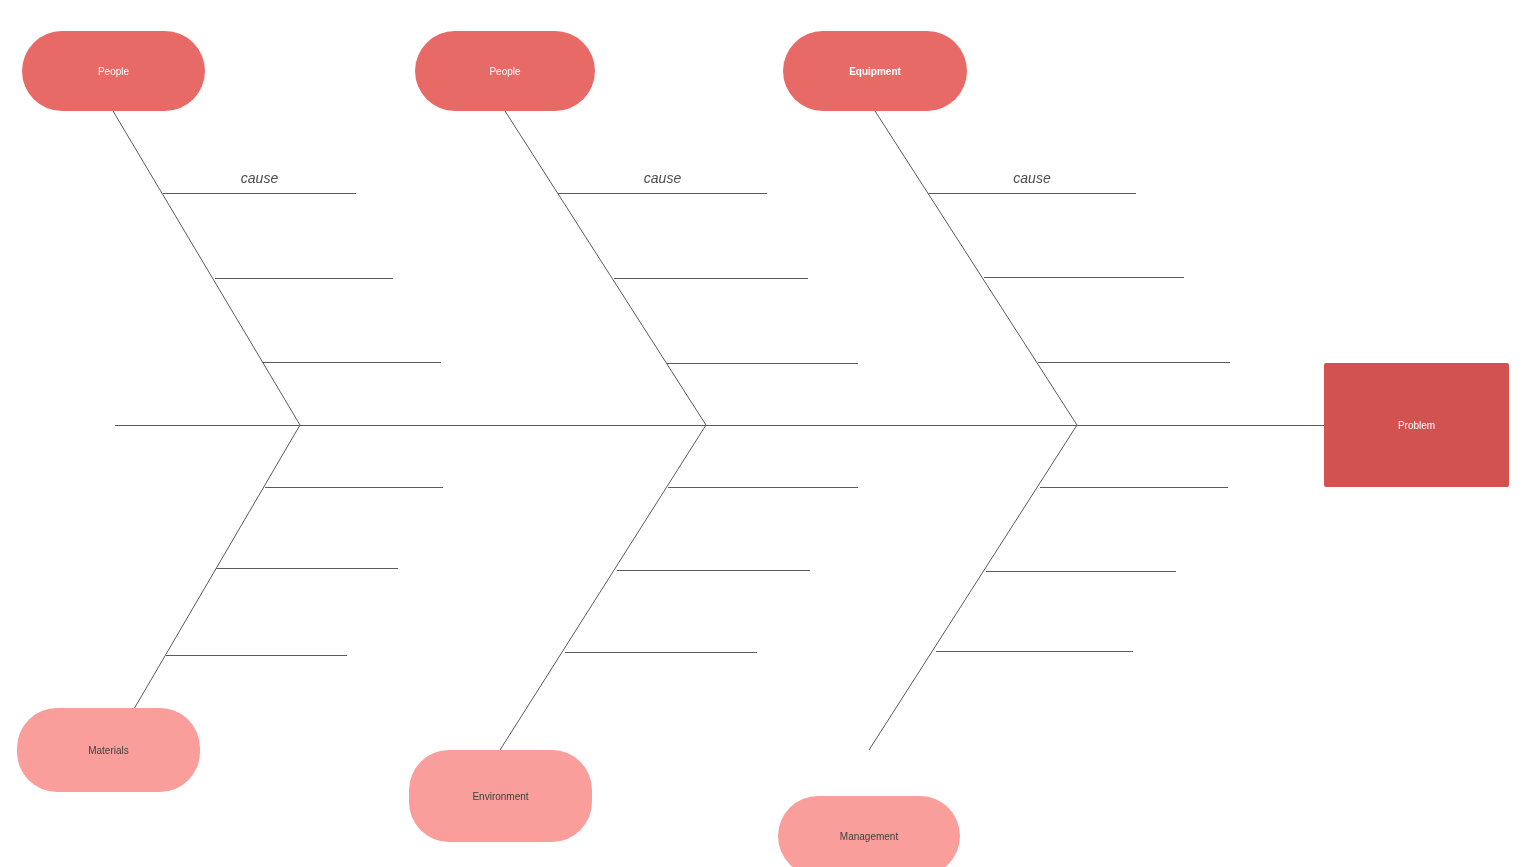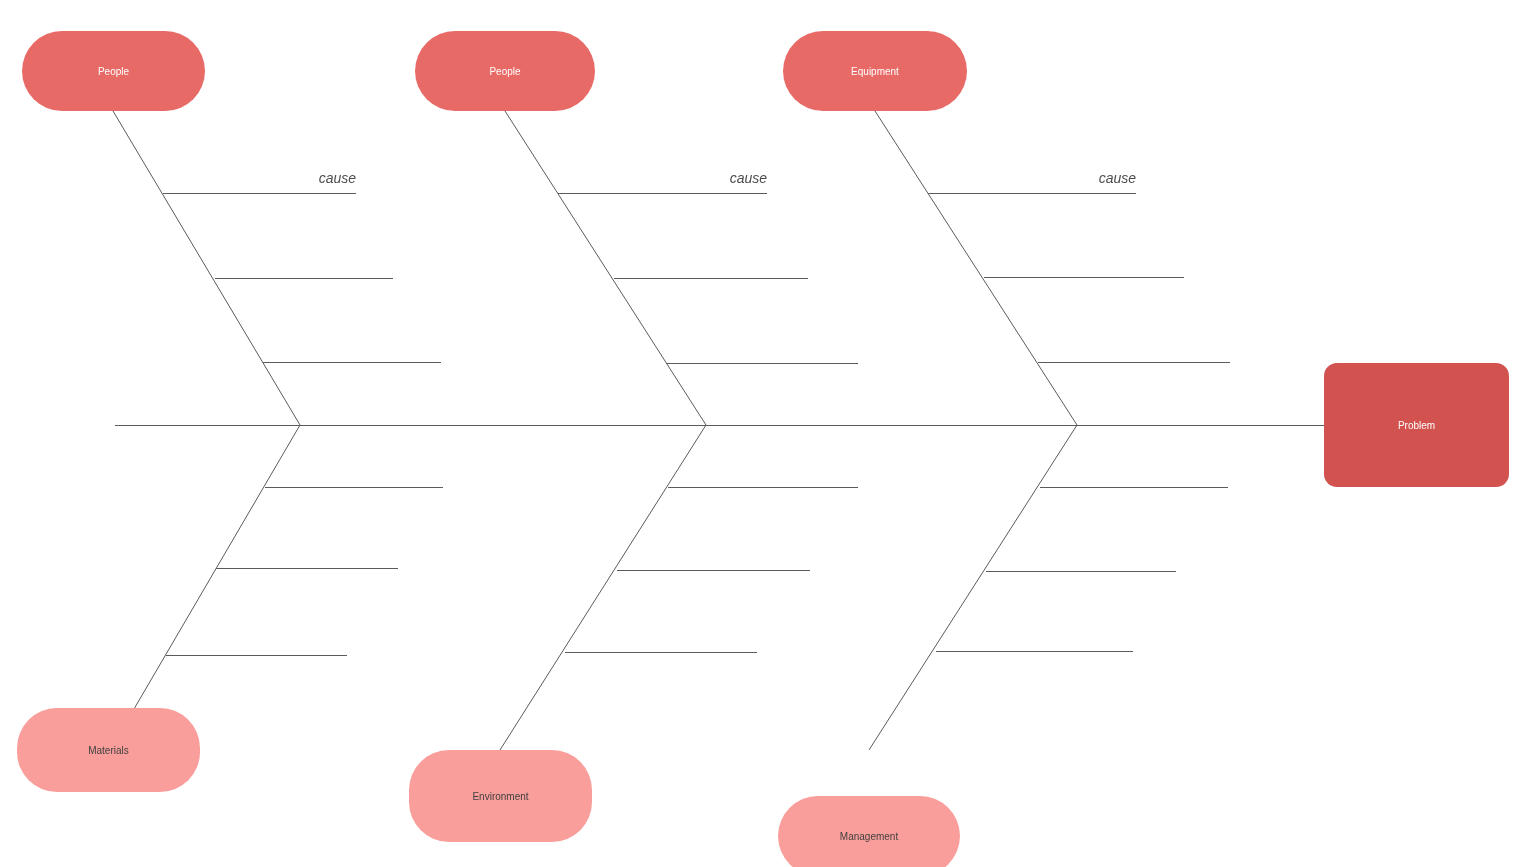--- a/index.html
+++ b/index.html
@@ -47,36 +47,36 @@
     background: var(--top-pill, #e86a67);
     color: var(--text-light, #ffffff);
   }
   .pill-bottom {
     background: var(--bottom-pill, #f99e9b);
     color: var(--text-dark, #3f3f3f);
   }
   .problem-box {
     background: var(--problem-box, #d25250);
     color: var(--text-light, #ffffff);
-    border-radius: 13px;
+    border-radius: 2px;
   }
   .pill-people      { left: 22px;   top: 31px;  width: 183px; height: 80px; }
   .pill-process     { left: 415px;  top: 31px;  width: 180px; height: 80px; }
-  .pill-equipment   { left: 783px;  top: 31px;  width: 184px; height: 80px; }
+  .pill-equipment   { left: 783px;  top: 31px;  width: 184px; height: 80px; font-weight: bold; }
   .pill-materials   { left: 17px;   top: 708px; width: 183px; height: 84px; }
   .pill-environment { left: 409px;  top: 750px; width: 183px; height: 92px; }
   .pill-management  { left: 778px;  top: 750px; width: 182px; height: 80px; margin-top: 46px; }
   .problem-box      { left: 1324px; top: 363px; width: 185px; height: 124px; }
   .cause-label {
     position: absolute;
     height: 18px;
     font-size: 14px;
     font-style: italic;
     color: var(--cause-text, #4d4d4d);
-    text-align: right;
+    text-align: center;
     line-height: 18px;
     user-select: none;
   }
   .cause-people    { left: 163px; top: 169px; width: 193px; }
   .cause-process   { left: 558px; top: 169px; width: 209px; }
   .cause-equipment { left: 928px; top: 169px; width: 208px; }
 </style>
 </head>
 <body>
 

